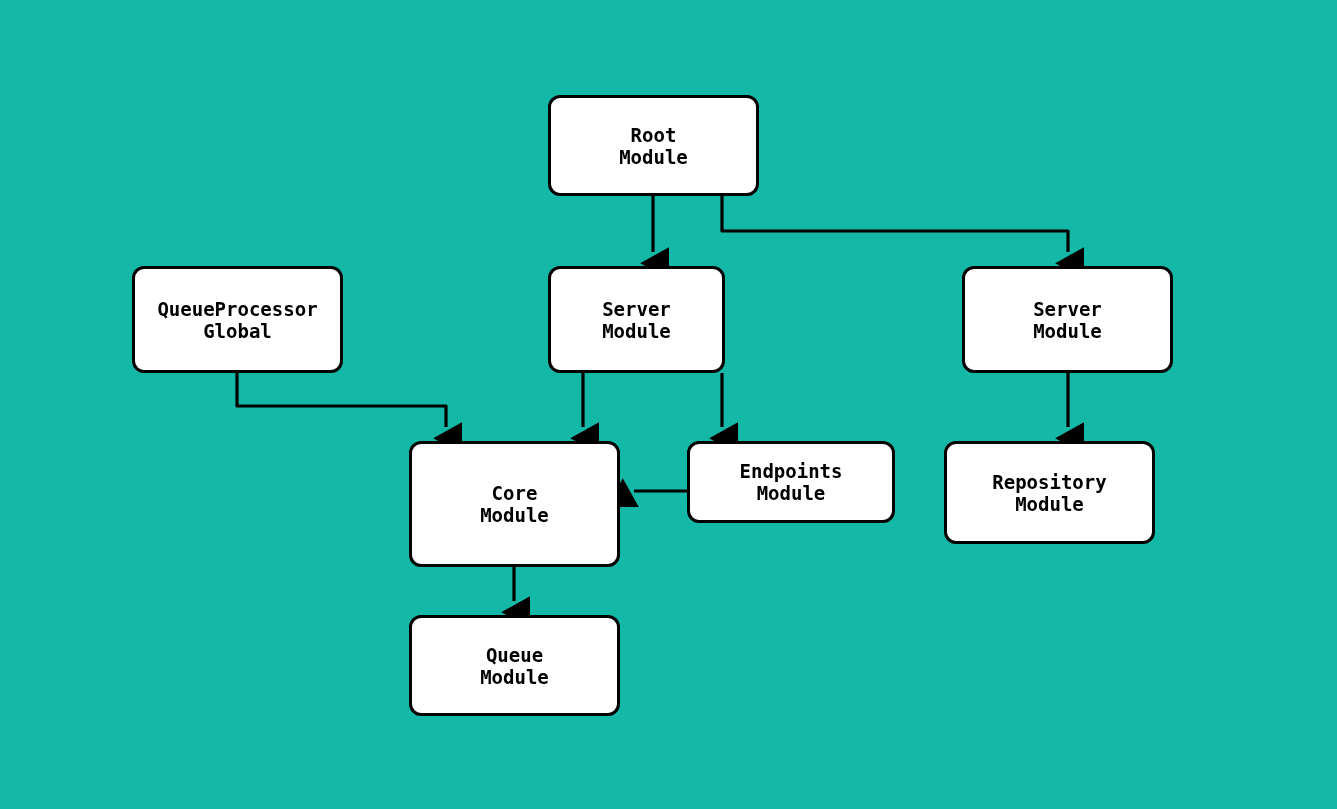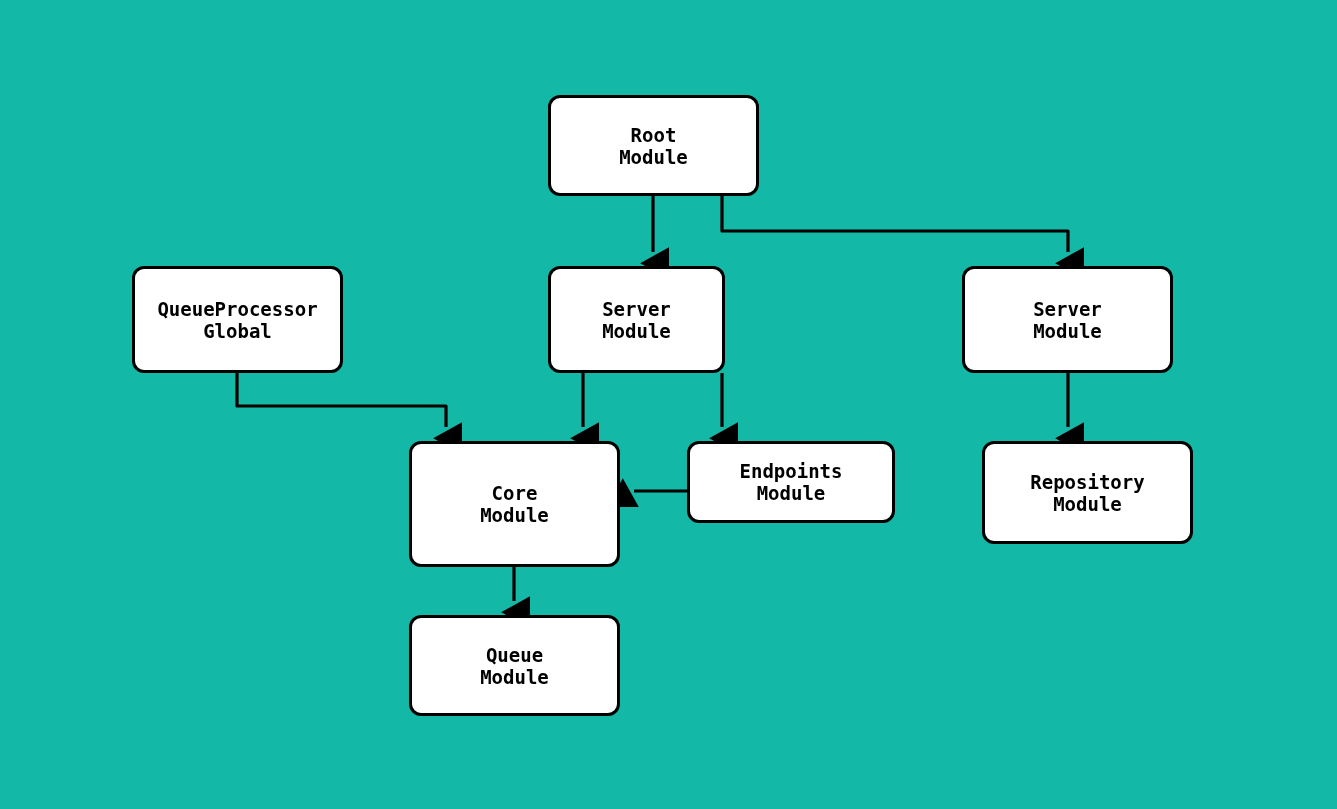--- a/index.html
+++ b/index.html
@@ -97,21 +97,21 @@
   <div class="node" style="left: 409px; top: 441px; width: 211px; height: 126px; background: rgb(255, 255, 255); border-color: rgb(0, 0, 0);">
     <span class="node-label">Core
 Module</span>
   </div>
 
   <div class="node" style="left: 687px; top: 441px; width: 208px; height: 82px; background: rgb(255, 255, 255); border-color: rgb(0, 0, 0);">
     <span class="node-label">Endpoints
 Module</span>
   </div>
 
-  <div class="node" style="left: 982px; top: 441px; width: 211px; height: 103px; background: rgb(255, 255, 255); border-color: rgb(0, 0, 0);">
+  <div class="node" style="left: 944px; top: 441px; width: 211px; height: 103px; background: rgb(255, 255, 255); border-color: rgb(0, 0, 0);">
     <span class="node-label">Repository
 Module</span>
   </div>
 
   <div class="node" style="left: 409px; top: 615px; width: 211px; height: 101px; background: rgb(255, 255, 255); border-color: rgb(0, 0, 0); align-items: center;">
     <span class="node-label">Queue
 Module</span>
   </div>
 
 </div>

